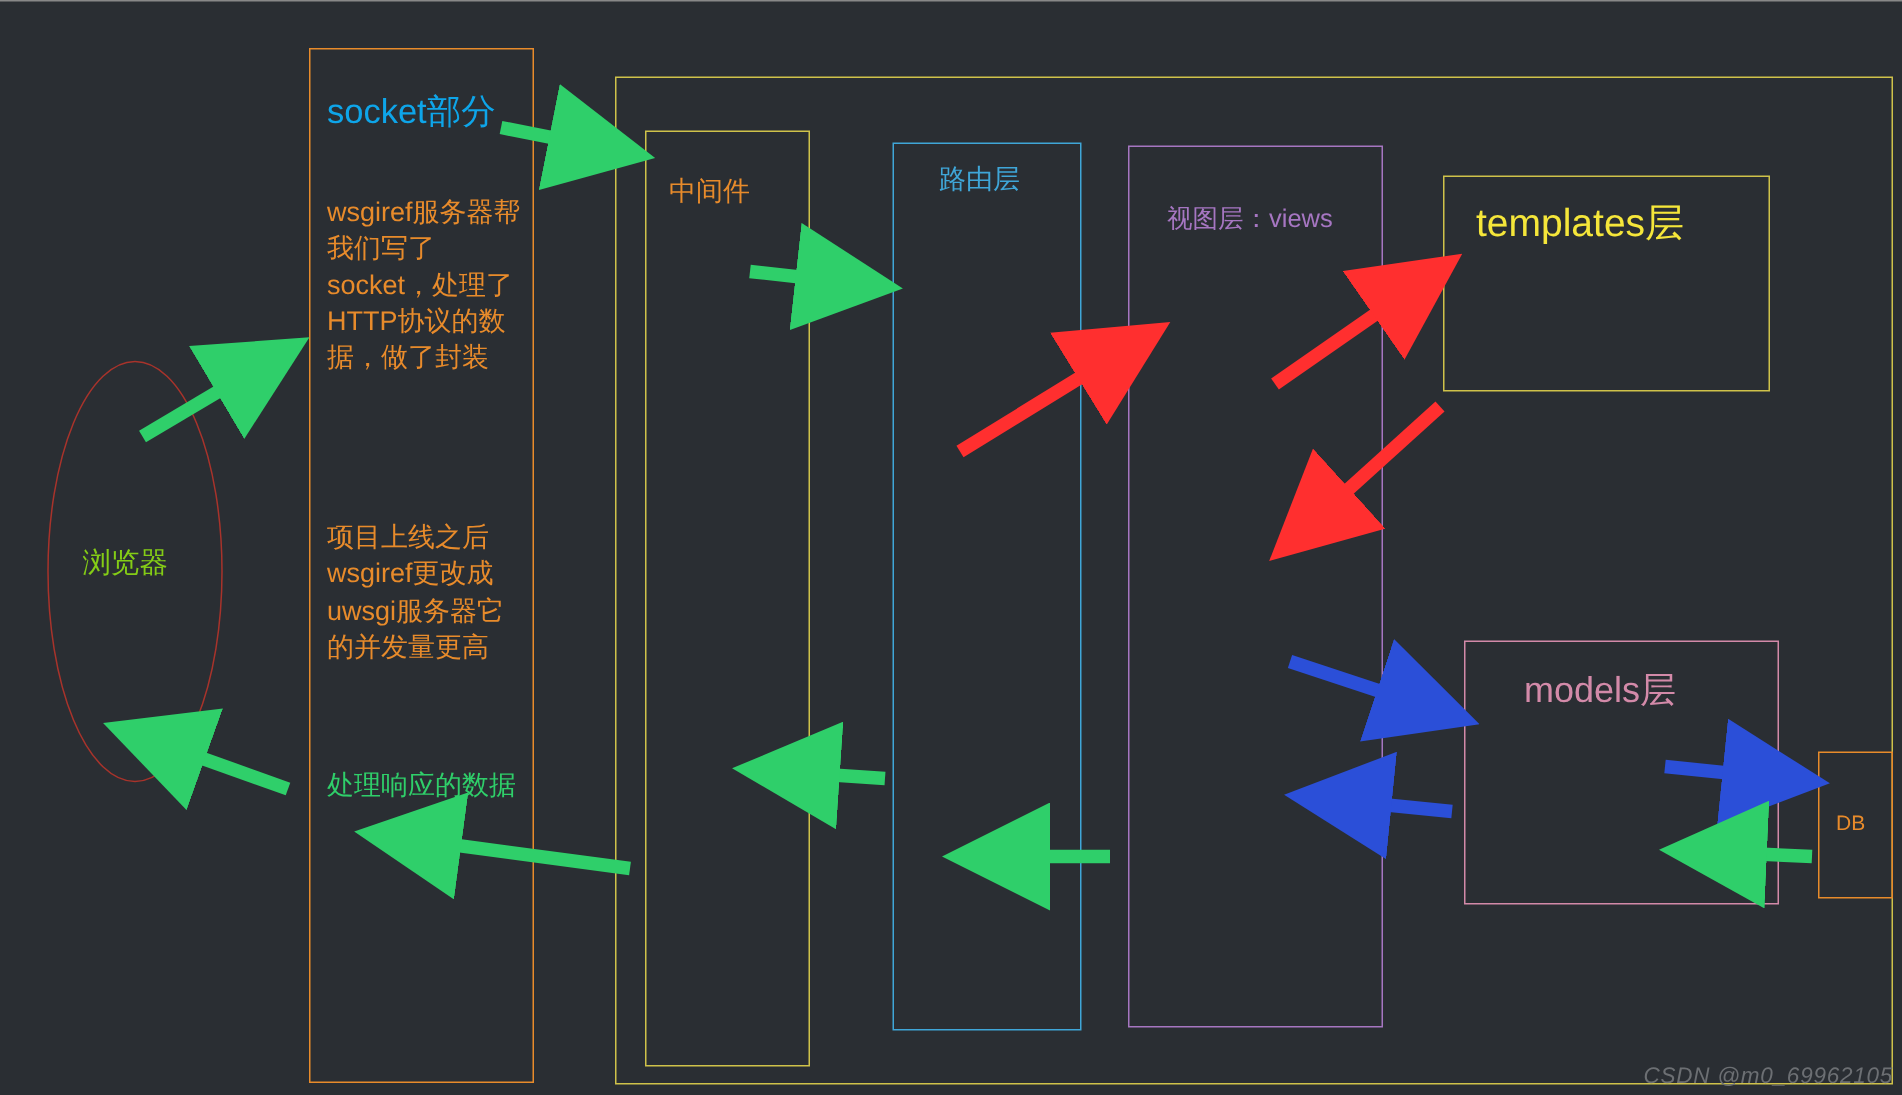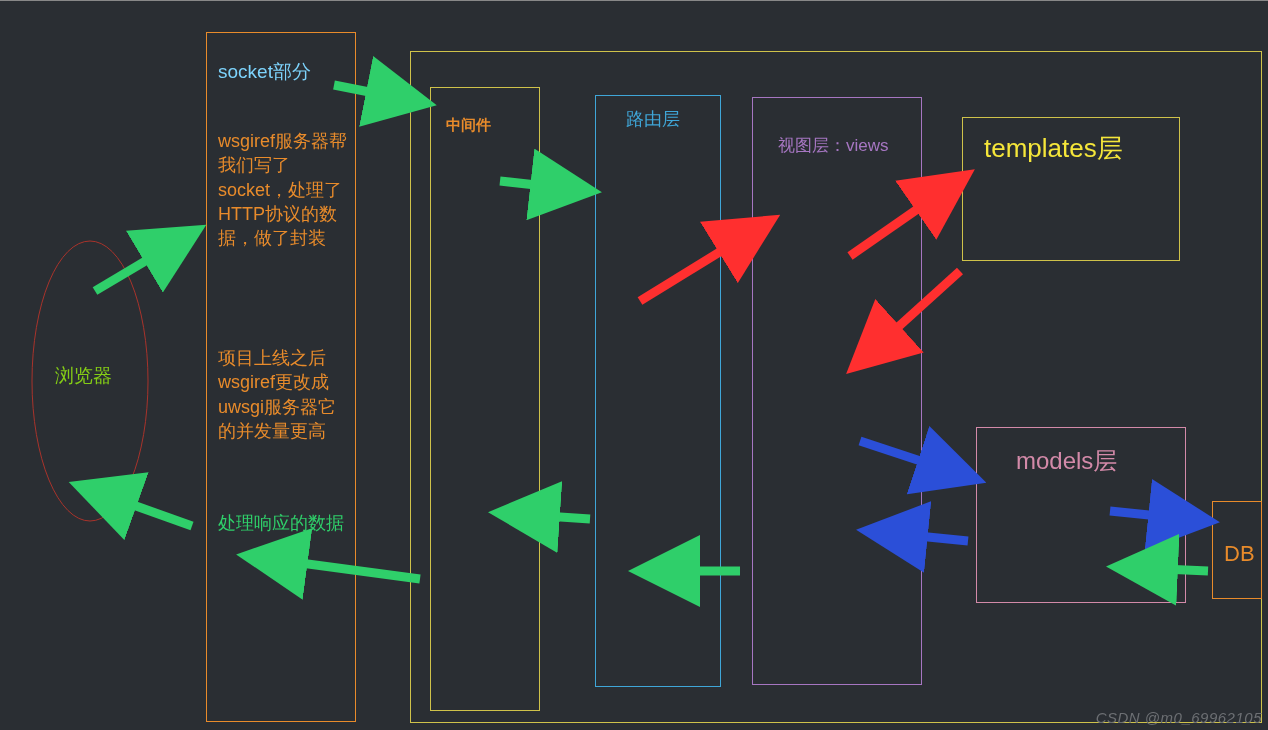--- a/index.html
+++ b/index.html
@@ -49,44 +49,44 @@
 <body>
 
 <div class="canvas">
 
   <svg class="overlay">
     <ellipse cx="90" cy="380" rx="58" ry="140" stroke="#a8332b" stroke-width="1" fill="none"></ellipse>
   </svg>
   <div class="txt" style="left: 55px; top: 362px; font-size: 19px; color: #84cc16;">浏览器</div>
 
   <div class="box" style="left: 206px; top: 31px; width: 150px; height: 690px; border-color: rgb(232, 139, 43);"></div>
-  <div class="txt" style="left: 218px; top: 58px; font-size: 19px; color: #7dd3fc;">socket部分</div>
+  <div class="txt" style="left: 218px; top: 58px; font-size: 23px; color: #0ea5e9;">socket部分</div>
   <div class="txt" style="left: 218px; top: 128px; width: 130px; font-size: 18px; color: rgb(232, 139, 43);">wsgiref服务器帮我们写了socket，处理了HTTP协议的数据，做了封装</div>
   <div class="txt" style="left: 218px; top: 345px; width: 135px; font-size: 18px; color: rgb(232, 139, 43);">项目上线之后wsgiref更改成uwsgi服务器它的并发量更高</div>
   <div class="txt" style="left: 218px; top: 510px; font-size: 18px; color: rgb(47, 207, 106);">处理响应的数据</div>
 
   <div class="box" style="left: 410px; top: 50px; width: 852px; height: 672px; border-color: rgb(207, 194, 74);"></div>
 
   <div class="box" style="left: 430px; top: 86px; width: 110px; height: 624px; border-color: rgb(207, 194, 74);"></div>
-  <div class="txt" style="left: 446px; top: 114px; font-size: 15px; color: rgb(232, 139, 43); font-weight: bold;">中间件</div>
+  <div class="txt" style="left: 446px; top: 114px; font-size: 18px; color: rgb(232, 139, 43);">中间件</div>
 
   <div class="box" style="left: 595px; top: 94px; width: 126px; height: 592px; border-color: rgb(63, 166, 216);"></div>
   <div class="txt" style="left: 626px; top: 106px; font-size: 18px; color: rgb(63, 166, 216);">路由层</div>
 
   <div class="box" style="left: 752px; top: 96px; width: 170px; height: 588px; border-color: rgb(166, 118, 194);"></div>
   <div class="txt" style="left: 766px; top: 134px; font-size: 17px; color: rgb(166, 118, 194); margin-left: 12px;">视图层：views</div>
 
   <div class="box" style="left: 962px; top: 116px; width: 218px; height: 144px; border-color: rgb(207, 194, 74);"></div>
   <div class="txt" style="left: 984px; top: 130px; font-size: 26px; color: rgb(245, 230, 58); text-align: center;">templates层</div>
 
   <div class="box" style="left: 976px; top: 426px; width: 210px; height: 176px; border-color: rgb(211, 138, 169);"></div>
   <div class="txt" style="left: 1016px; top: 444px; font-size: 24px; color: rgb(211, 138, 169);">models层</div>
 
   <div class="box" style="left: 1212px; top: 500px; width: 50px; height: 98px; border-color: rgb(232, 139, 43);"></div>
-  <div class="txt" style="left: 1224px; top: 538px; font-size: 22px; color: rgb(232, 139, 43);">DB</div>
+  <div class="txt" style="left: 1224px; top: 538px; font-size: 14px; color: rgb(232, 139, 43);">DB</div>
 
   <svg class="overlay">
     <defs>
       <marker id="ah-green" viewBox="0 0 12 12" refX="10" refY="6" markerWidth="8" markerHeight="8" orient="auto">
         <path d="M0,0 L12,6 L0,12 Z" fill="#2fcf6a"></path>
       </marker>
       <marker id="ah-red" viewBox="0 0 12 12" refX="10" refY="6" markerWidth="8" markerHeight="8" orient="auto">
         <path d="M0,0 L12,6 L0,12 Z" fill="#ff2f2f"></path>
       </marker>
       <marker id="ah-blue" viewBox="0 0 12 12" refX="10" refY="6" markerWidth="8" markerHeight="8" orient="auto">

